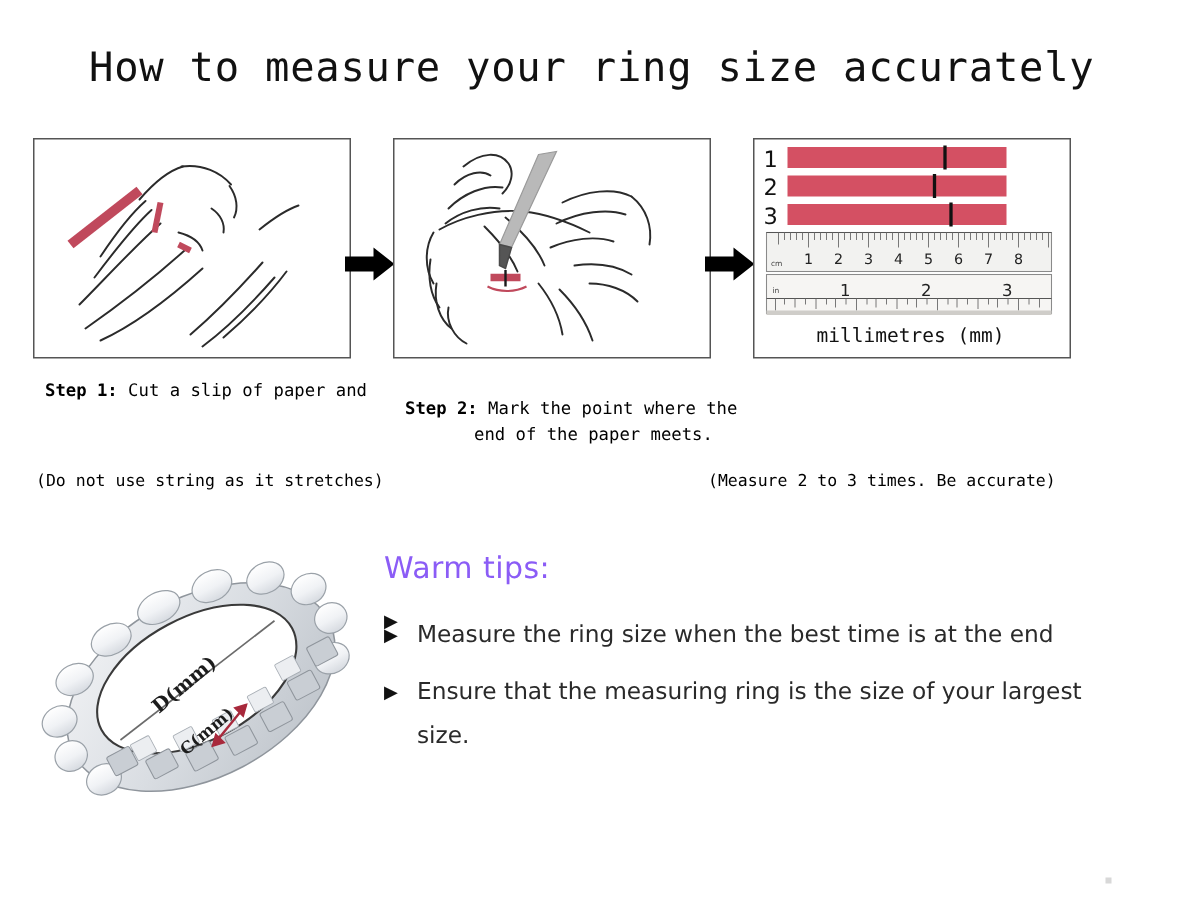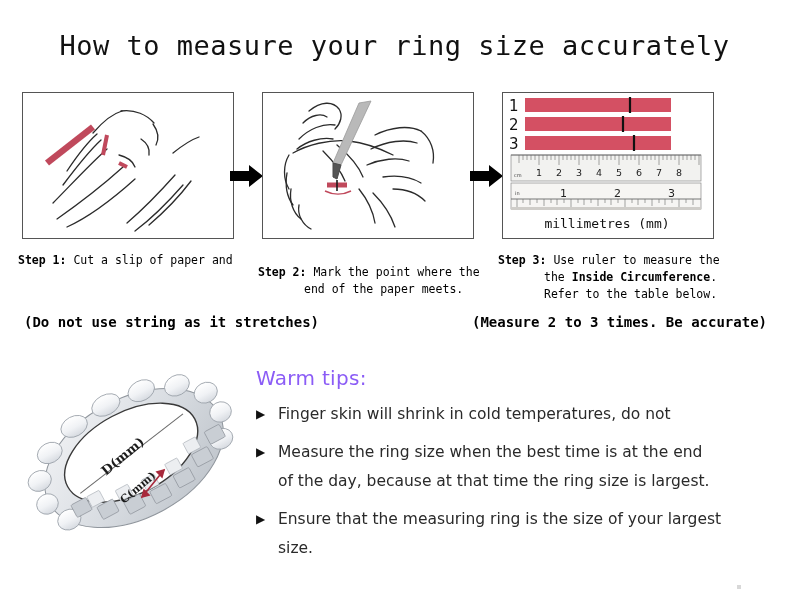--- a/index.html
+++ b/index.html
@@ -32,32 +32,32 @@
   .arrow{
     position:absolute;top:163px;width:34px;height:26px;
   }
   #arrow1{left:230px;}
   #arrow2{left:470px;}
 
   
   .cap{
     position:absolute;
     font-family:"DejaVu Sans Mono","Liberation Mono",monospace;
-    font-size:11.5px;line-height:17px;color:#000;
+    font-size:11.5px;line-height:17px;color:#000;margin-left:12px;
   }
   .cap b{font-weight:700;}
   .cap .ind{display:block;padding-left:46px;}
   #cap1{left:18px;top:252px;width:236px;}
   #cap2{left:258px;top:264px;width:236px;}
   #cap3{left:498px;top:252px;width:250px;}
 
   .note{
     position:absolute;
     font-family:"DejaVu Sans Mono","Liberation Mono",monospace;
-    font-size:14px;color:#000;font-weight:bold;
+    font-size:11px;color:#000;
   }
   #note1{left:24px;top:314px;}
   #note3{left:472px;top:314px;}
 
   
   #ring{position:absolute;left:18px;top:352px;width:232px;height:212px;}
 
   
   .tips-head{
     position:absolute;left:256px;top:366px;
@@ -297,26 +297,20 @@
     <span>Cut a slip of paper and</span>
   </div>
   <div class="note" id="note1">(Do not use string as it stretches)</div>
 
   <div class="cap" id="cap2">
     <b>Step 2:</b>
     <span>Mark the point where the</span>
     <span class="ind">end of the paper meets.</span>
   </div>
 
-  <div class="cap" id="cap3">
-    <b>Step 3:</b>
-    <span>Use ruler to measure the</span>
-    <span class="ind"><span>the </span><b>Inside Circumference</b><span>.</span></span>
-    <span class="ind">Refer to the table below.</span>
-  </div>
   <div class="note" id="note3">(Measure 2 to 3 times. Be accurate)</div>
 
   <div id="ring">
     <svg width="232" height="212" viewBox="0 0 232 212">
       <defs>
         <linearGradient id="gem" x1="0" y1="0" x2="0" y2="1">
           <stop offset="0%" stop-color="#ffffff"></stop>
           <stop offset="55%" stop-color="#f0f2f5"></stop>
           <stop offset="100%" stop-color="#d6dae0"></stop>
         </linearGradient>
@@ -377,26 +371,24 @@
       </g>
       <text x="106" y="152" transform="rotate(-40 106 152)" font-family="DejaVu Serif, Liberation Serif, serif" font-size="11" font-weight="700" fill="#1c1c1c" id="svg-c-label">C(mm)</text>
     </svg>
   </div>
 
   <div class="tips-head">Warm tips:</div>
 
   <div class="tips">
     <div class="tip">
       <span class="bullet">▶</span>
-      <span class="txt">Finger skin will shrink in cold temperatures, do not</span>
     </div>
     <div class="tip">
       <span class="bullet">▶</span>
       <span class="txt">Measure the ring size when the best time is at the end</span>
-      <span class="txt">of the day, because at that time the ring size is largest.</span>
     </div>
     <div class="tip">
       <span class="bullet">▶</span>
       <span class="txt">Ensure that the measuring ring is the size of your largest</span>
       <span class="txt">size.</span>
     </div>
   </div>
 
   <div class="corner-artifact"></div>
 

